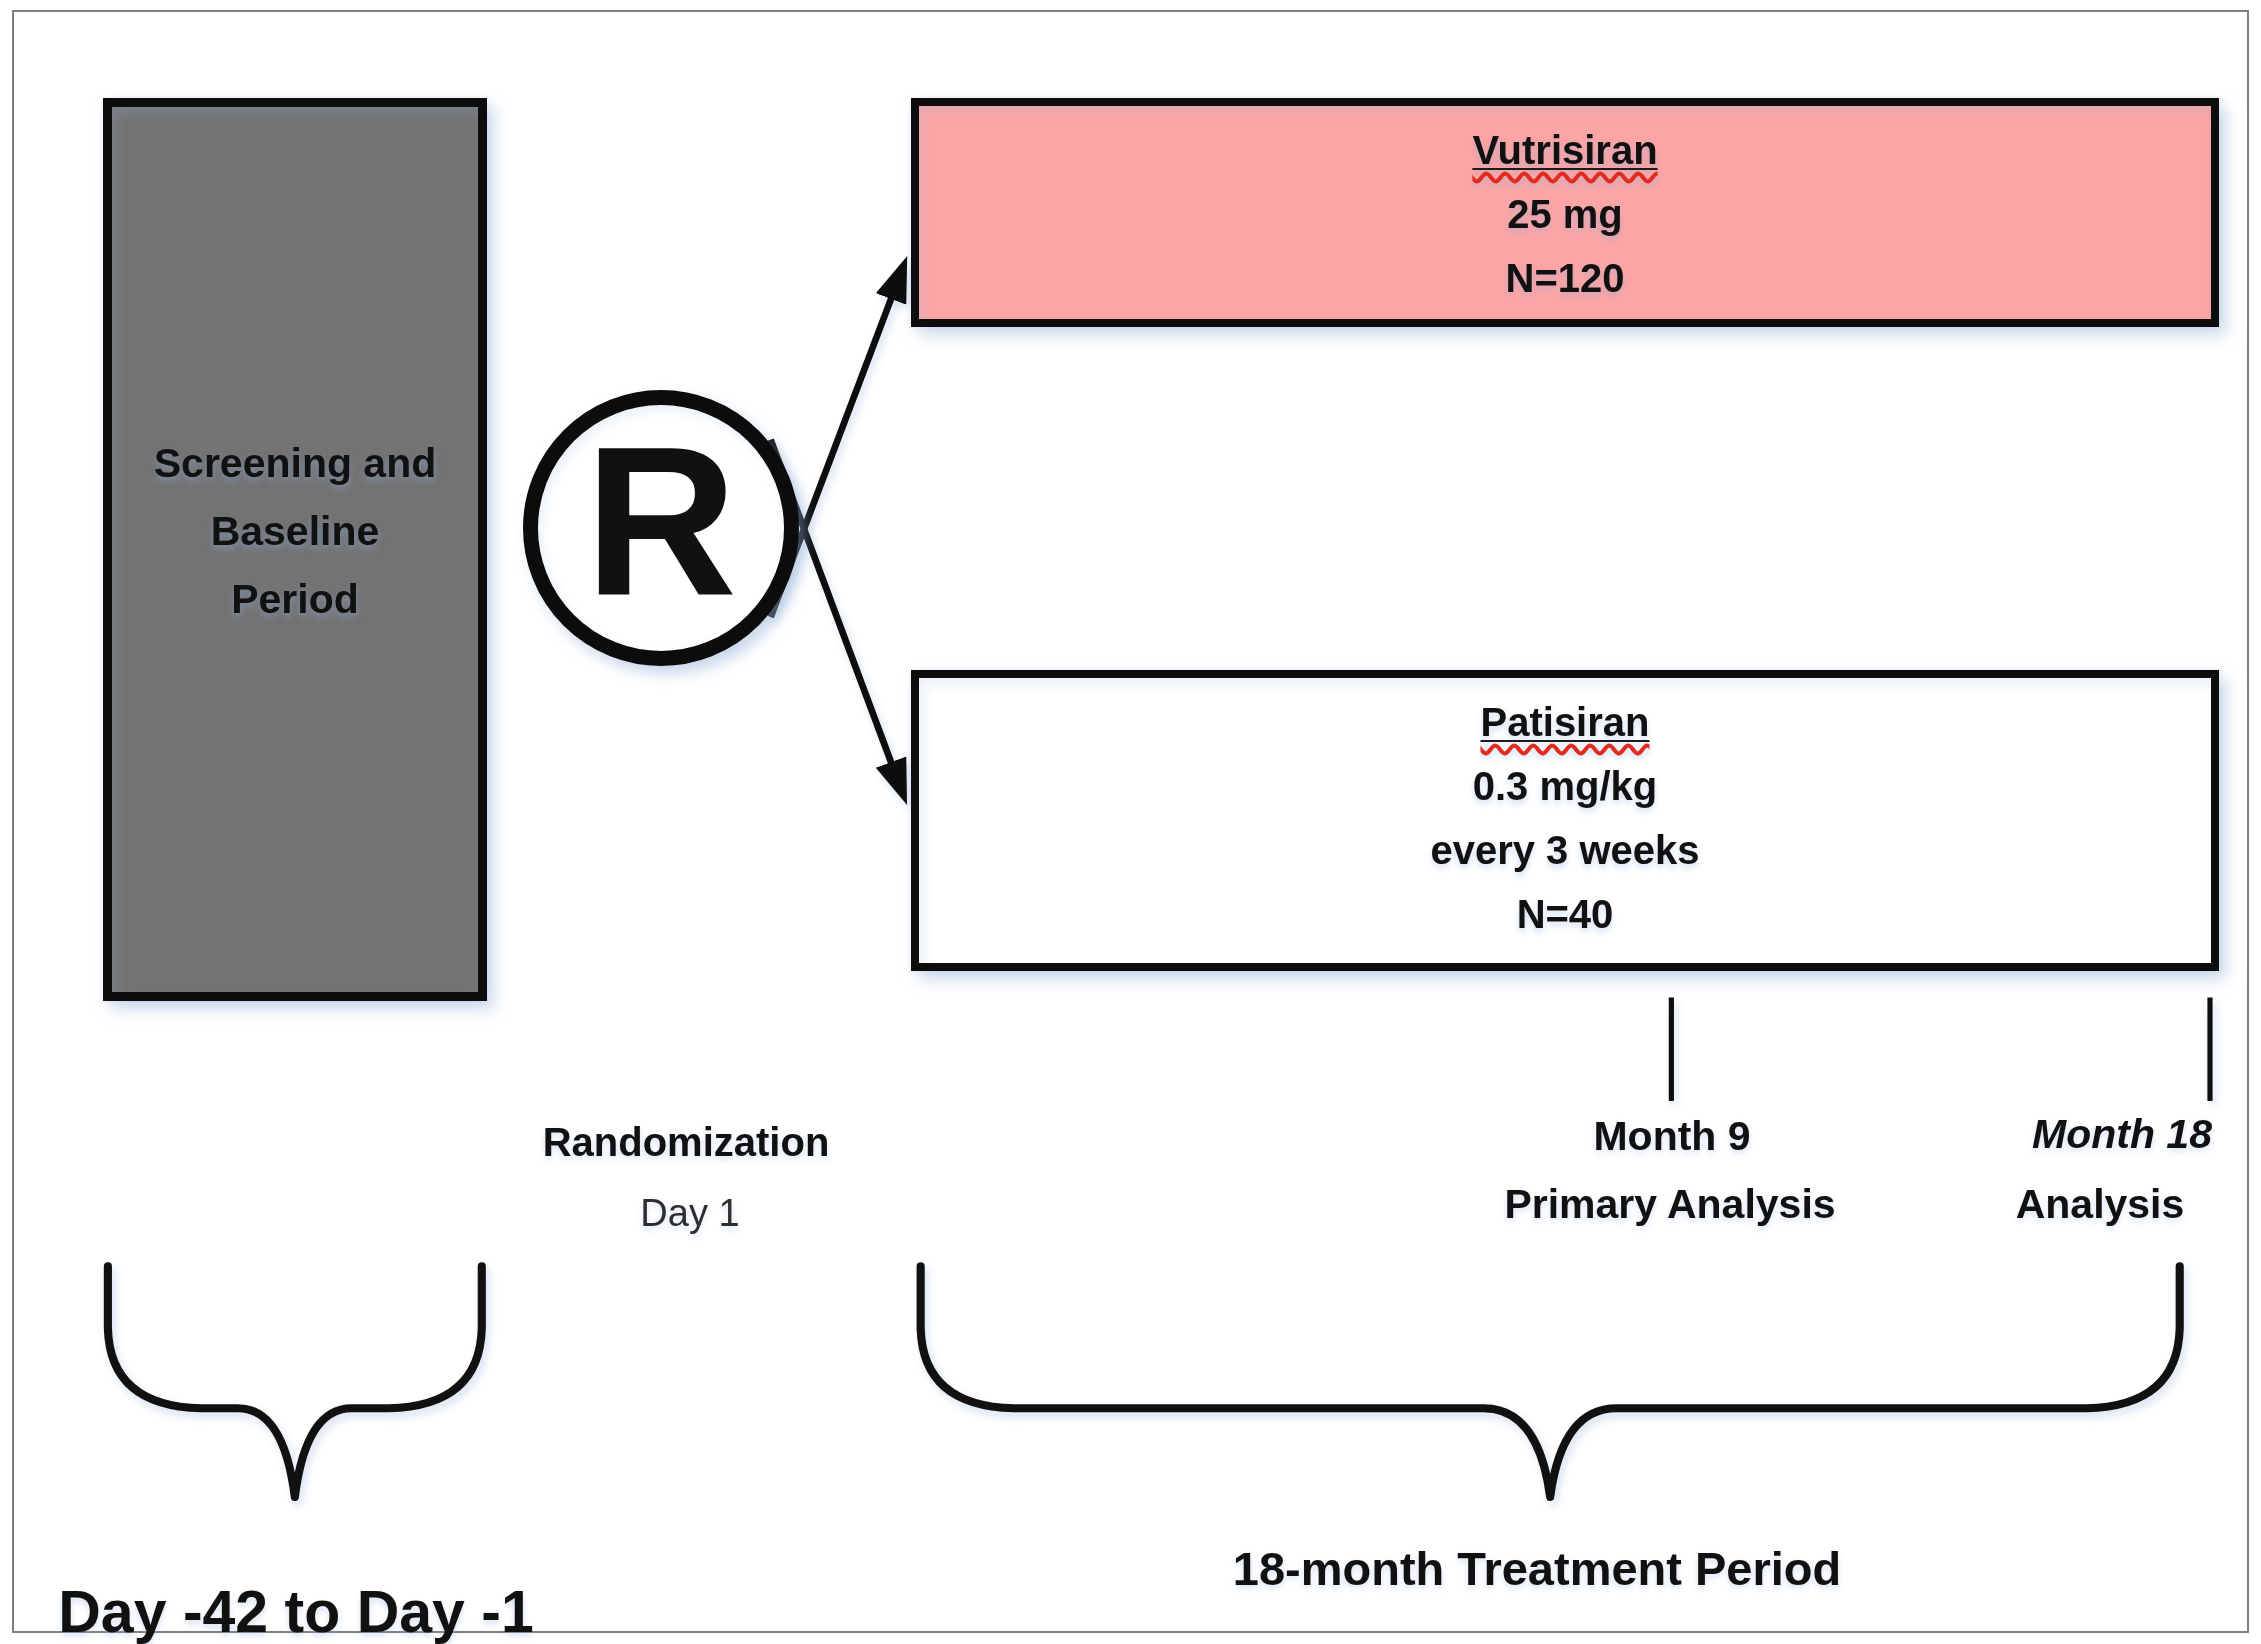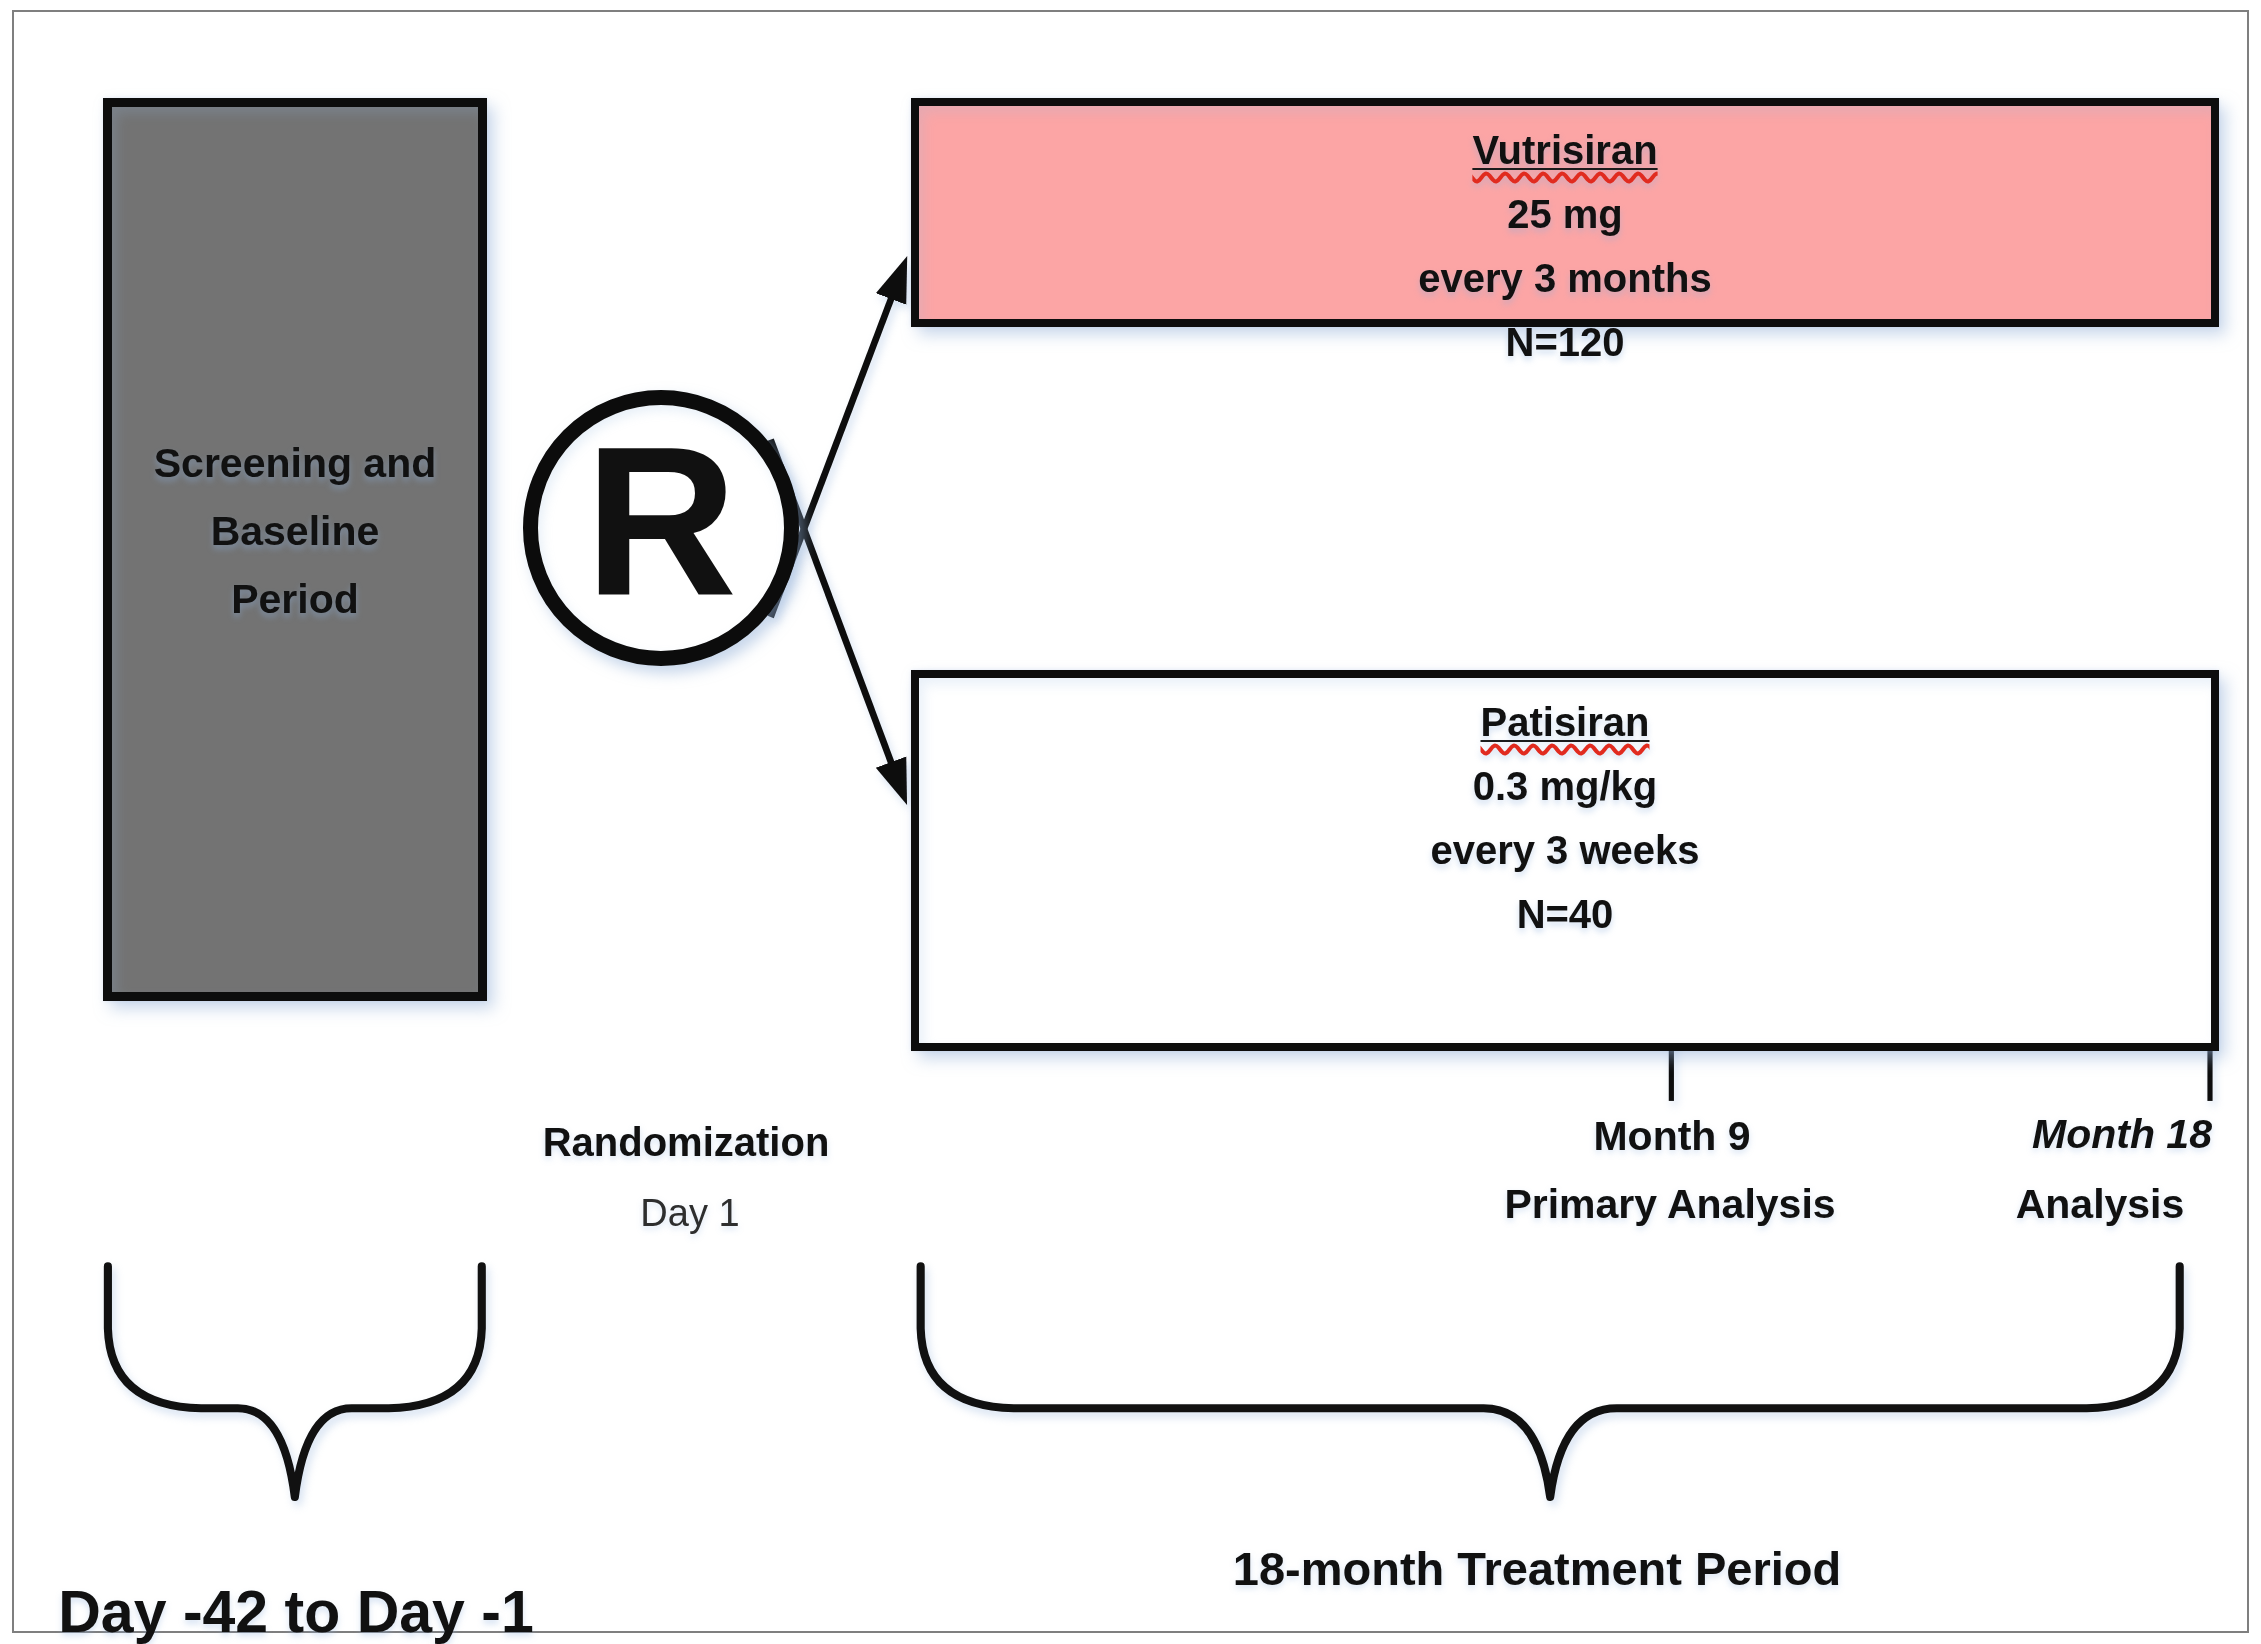--- a/index.html
+++ b/index.html
@@ -18,21 +18,21 @@
                inset 5.2px 6.7px 12px rgba(150,185,225,.20);
   }
   .screening-box{left:103px;top:98px;width:384px;height:903px;border-width:9px;
     display:flex;align-items:center;justify-content:center;}
   .screening-text{
     font-size:41px;font-weight:700;line-height:68px;text-align:center;white-space:pre-line;
     transform:translateY(-19px);text-shadow:0 4.4px 6.7px rgba(140,175,220,.45);
   }
   .arm-box{left:911px;width:1308px;display:flex;flex-direction:column;align-items:center;}
   .arm-vutrisiran{top:98px;height:229px;background:#fca5a5;padding-top:12px;}
-  .arm-patisiran{top:670px;height:381px;background:#ffffff;padding-top:12px;}
+  .arm-patisiran{top:670px;height:301px;background:#ffffff;padding-top:12px;}
   .arm-line{
     font-size:40px;font-weight:700;line-height:64px;text-align:center;white-space:nowrap;
     text-shadow:0 3.7px 6px rgba(140,175,220,.40);
   }
   .squiggle{
     text-decoration-line:underline;text-decoration-style:wavy;text-decoration-color:#e12b1f;
     text-decoration-thickness:3.7px;text-underline-offset:8.1px;
   }
   .squiggle .inner{
     text-decoration-line:underline;text-decoration-style:solid;text-decoration-color:#1c1c1c;
@@ -100,21 +100,20 @@
 
   <div class="r-circle">
     <span class="r-symbol">R</span>
   </div>
 
   <div class="shape arm-box arm-vutrisiran">
     <div class="arm-line">
       <span class="squiggle"><span class="inner">Vutrisiran</span></span>
     </div>
     <div class="arm-line">25 mg</div>
-    <div class="arm-line">every 3 months</div>
     <div class="arm-line">N=120</div>
   </div>
 
   <div class="shape arm-box arm-patisiran">
     <div class="arm-line">
       <span class="squiggle"><span class="inner">Patisiran</span></span>
     </div>
     <div class="arm-line">0.3 mg/kg</div>
     <div class="arm-line">every 3 weeks</div>
     <div class="arm-line">N=40</div>

